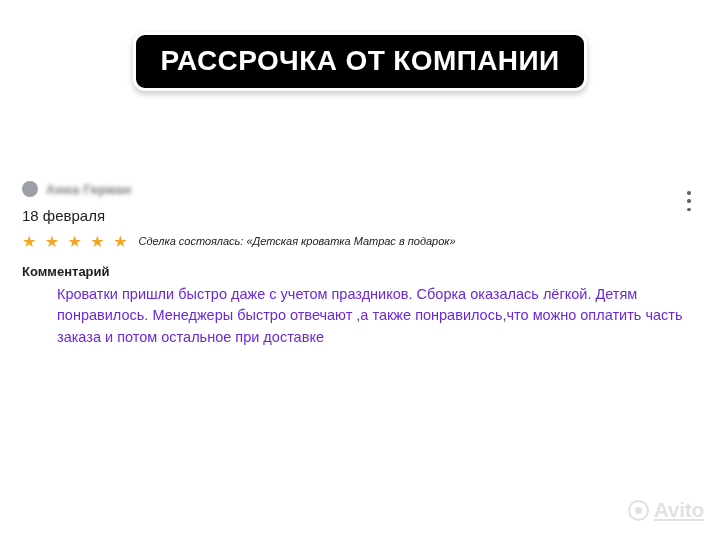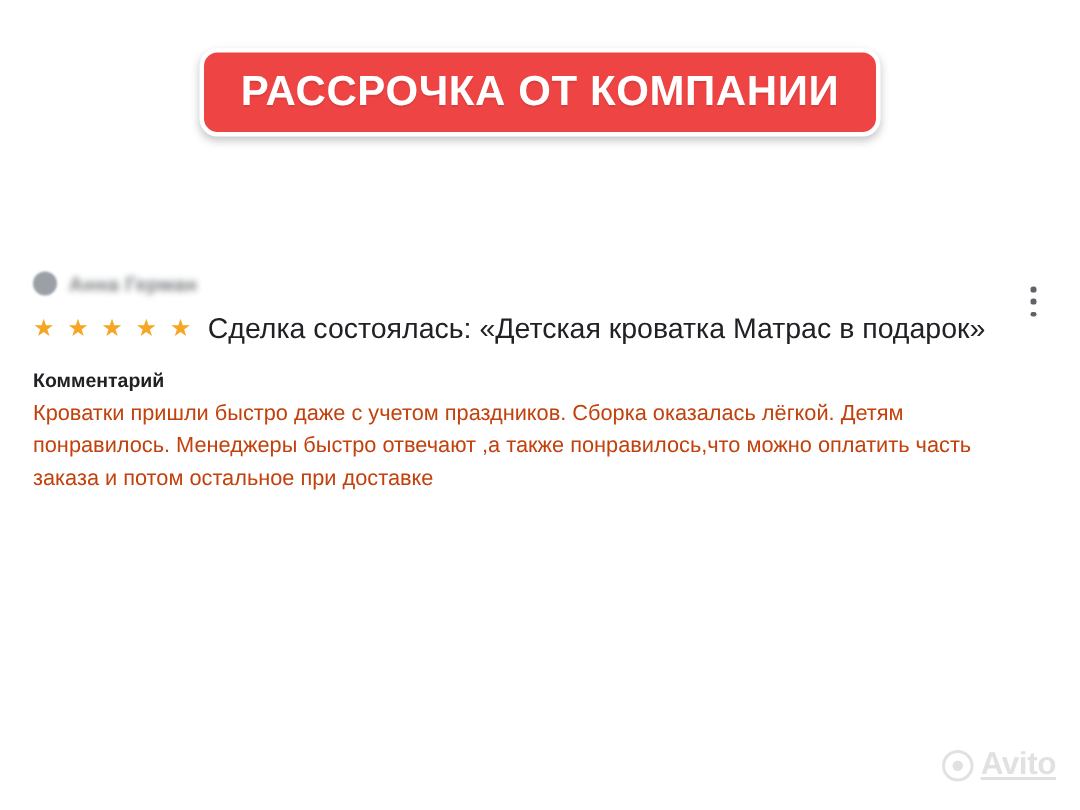--- a/index.html
+++ b/index.html
@@ -18,21 +18,21 @@
   
   .banner-wrap {
     position: absolute;
     left: 0;
     top: 32px;
     width: 720px;
     display: flex;
     justify-content: center;
   }
   .banner {
-    background: #ef4444;
+    background: #000000;
     border: 3px solid #ffffff;
     border-radius: 12px;
     box-shadow: 0 3px 6px rgba(0,0,0,0.22);
     padding: 12px 24px 13px 24px;
     display: inline-block;
   }
   .banner-text {
     color: #ffffff;
     font-size: 28px;
     font-weight: bold;
@@ -109,37 +109,39 @@
     gap: 9px;
   }
   .stars {
     color: #f5a623;
     font-size: 16px;
     letter-spacing: 2px;
     line-height: 1;
     white-space: nowrap;
   }
   .deal-text {
-    font-size: 19px;
+    font-size: 11px;
     color: #202124;
     line-height: 1.2;
+    font-style: italic;
   }
 
   .comment-title {
     margin-top: 14px;
     font-size: 13px;
     font-weight: bold;
     color: #202124;
   }
   .comment-body {
     margin-top: 5px;
     font-size: 14.5px;
-    color: #c2410c;
+    color: #6d28d9;
     line-height: 1.48;
     max-width: 668px;
+    margin-left: 35px;
   }
 
   
   .watermark {
     position: absolute;
     right: 16px;
     bottom: 18px;
     display: flex;
     align-items: center;
     gap: 5px;
@@ -187,20 +189,21 @@
     <div class="avatar"></div>
     <div class="author">Анна Герман</div>
   </div>
 
   <div class="kebab">
     <span></span>
     <span></span>
     <span></span>
   </div>
 
+  <div class="review-date">18 февраля</div>
 
   <div class="rating-row">
     <div class="stars">★ ★ ★ ★ ★</div>
     <div class="deal-text">Сделка состоялась: «Детская кроватка Матрас в подарок»</div>
   </div>
 
   <div class="comment-title">Комментарий</div>
   <div class="comment-body">Кроватки пришли быстро даже с учетом праздников. Сборка оказалась лёгкой. Детям понравилось. Менеджеры быстро отвечают ,а также понравилось,что можно оплатить часть заказа и потом остальное при доставке</div>
 
 </div>

